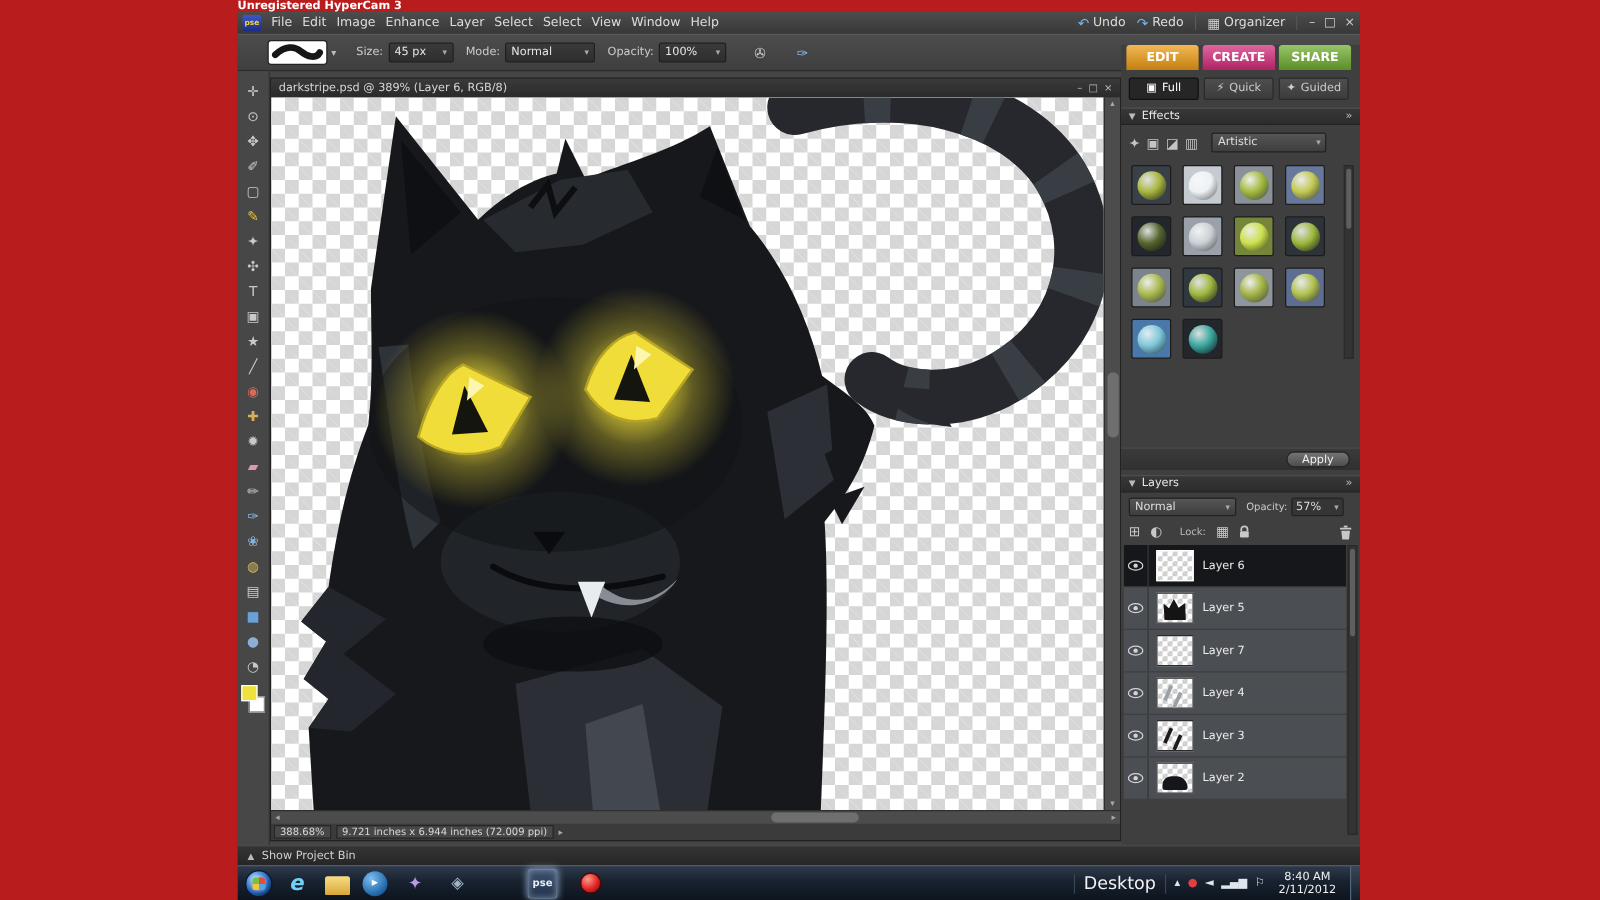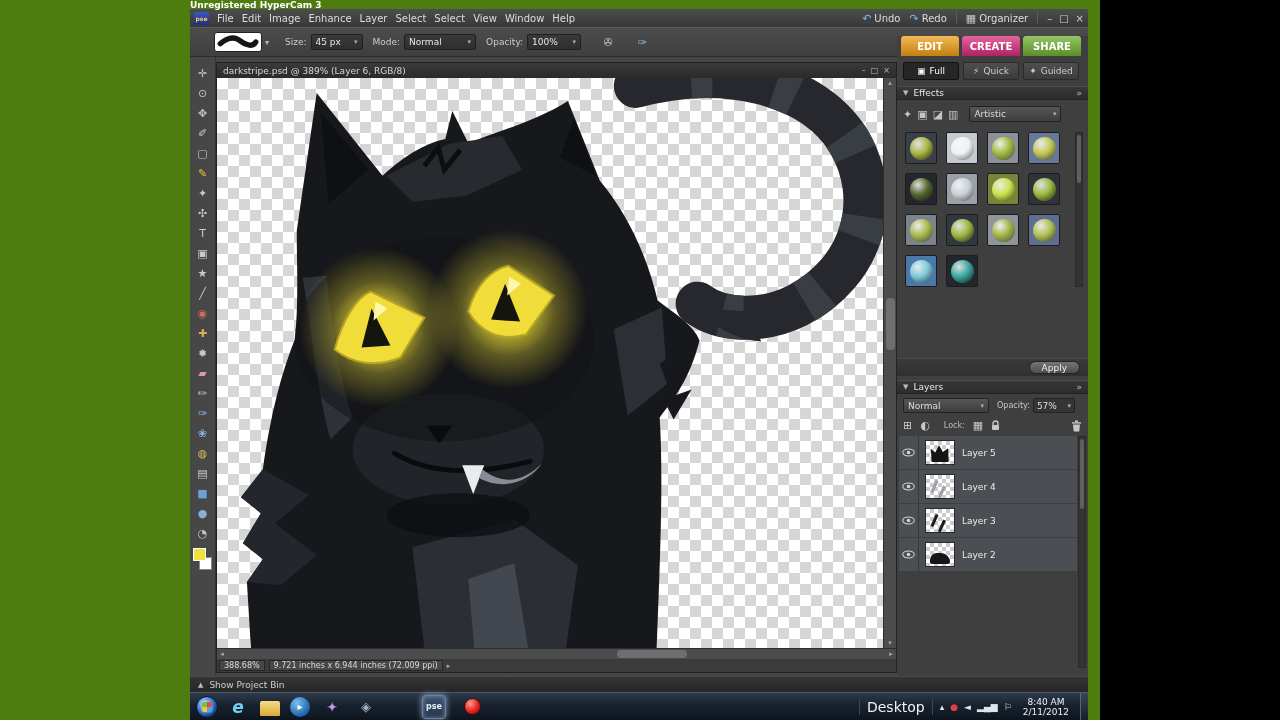--- a/index.html
+++ b/index.html
@@ -1,17 +1,17 @@
 <!DOCTYPE html>
 <html><head>
 <meta charset="utf-8">
 <style>
   html,body{margin:0;padding:0;background:#000;}
   *{box-sizing:border-box;}
-  .stage{position:relative;width:1100px;height:720px;background:#4d7c0f;overflow:hidden;
+  .stage{position:relative;width:1280px;height:720px;background:#b91c1c;overflow:hidden;
          font-family:"DejaVu Sans","Liberation Sans",sans-serif;-webkit-font-smoothing:antialiased;}
 
   
   .watermark{position:absolute;left:190px;top:0;height:10px;line-height:10px;font-size:9px;
              font-weight:bold;color:#fff;white-space:nowrap;z-index:50;}
 
   
   .app{position:absolute;left:190px;top:9px;width:898px;height:711px;background:#454545;overflow:hidden;}
 
   
@@ -487,33 +487,53 @@
           <svg width="11" height="12" viewBox="0 0 11 12">
               <rect x="4" y="0.5" width="3" height="1.5" fill="#c8c8c8"></rect>
               <rect x="1" y="2.2" width="9" height="1.4" fill="#c8c8c8"></rect>
               <path d="M2 4.5 h7 l-.8 7 H2.8 Z" fill="#c8c8c8"></path>
             </svg>
         </span>
       </div>
 
       <div class="layers-list">
 
+          <div class="layer-row selected thumb-blank">
+            <span class="eye-cell">
+              <svg width="13" height="9" viewBox="0 0 14 9">
+                <ellipse cx="7" cy="4.5" rx="6.2" ry="3.8" fill="none" stroke="#d4d4d4" stroke-width="1.1"></ellipse>
+                <circle cx="7" cy="4.5" r="1.9" fill="#d4d4d4"></circle>
+              </svg>
+            </span>
+            <span class="lthumb"></span>
+            <span class="layer-name">Layer 6</span>
+          </div>
 
           <div class="layer-row thumb-cat">
             <span class="eye-cell">
               <svg width="13" height="9" viewBox="0 0 14 9">
                 <ellipse cx="7" cy="4.5" rx="6.2" ry="3.8" fill="none" stroke="#d4d4d4" stroke-width="1.1"></ellipse>
                 <circle cx="7" cy="4.5" r="1.9" fill="#d4d4d4"></circle>
               </svg>
             </span>
             <span class="lthumb"></span>
             <span class="layer-name">Layer 5</span>
           </div>
 
 
+          <div class="layer-row thumb-blank">
+            <span class="eye-cell">
+              <svg width="13" height="9" viewBox="0 0 14 9">
+                <ellipse cx="7" cy="4.5" rx="6.2" ry="3.8" fill="none" stroke="#d4d4d4" stroke-width="1.1"></ellipse>
+                <circle cx="7" cy="4.5" r="1.9" fill="#d4d4d4"></circle>
+              </svg>
+            </span>
+            <span class="lthumb"></span>
+            <span class="layer-name">Layer 7</span>
+          </div>
 
           <div class="layer-row thumb-marks-light">
             <span class="eye-cell">
               <svg width="13" height="9" viewBox="0 0 14 9">
                 <ellipse cx="7" cy="4.5" rx="6.2" ry="3.8" fill="none" stroke="#d4d4d4" stroke-width="1.1"></ellipse>
                 <circle cx="7" cy="4.5" r="1.9" fill="#d4d4d4"></circle>
               </svg>
             </span>
             <span class="lthumb"></span>
             <span class="layer-name">Layer 4</span>

